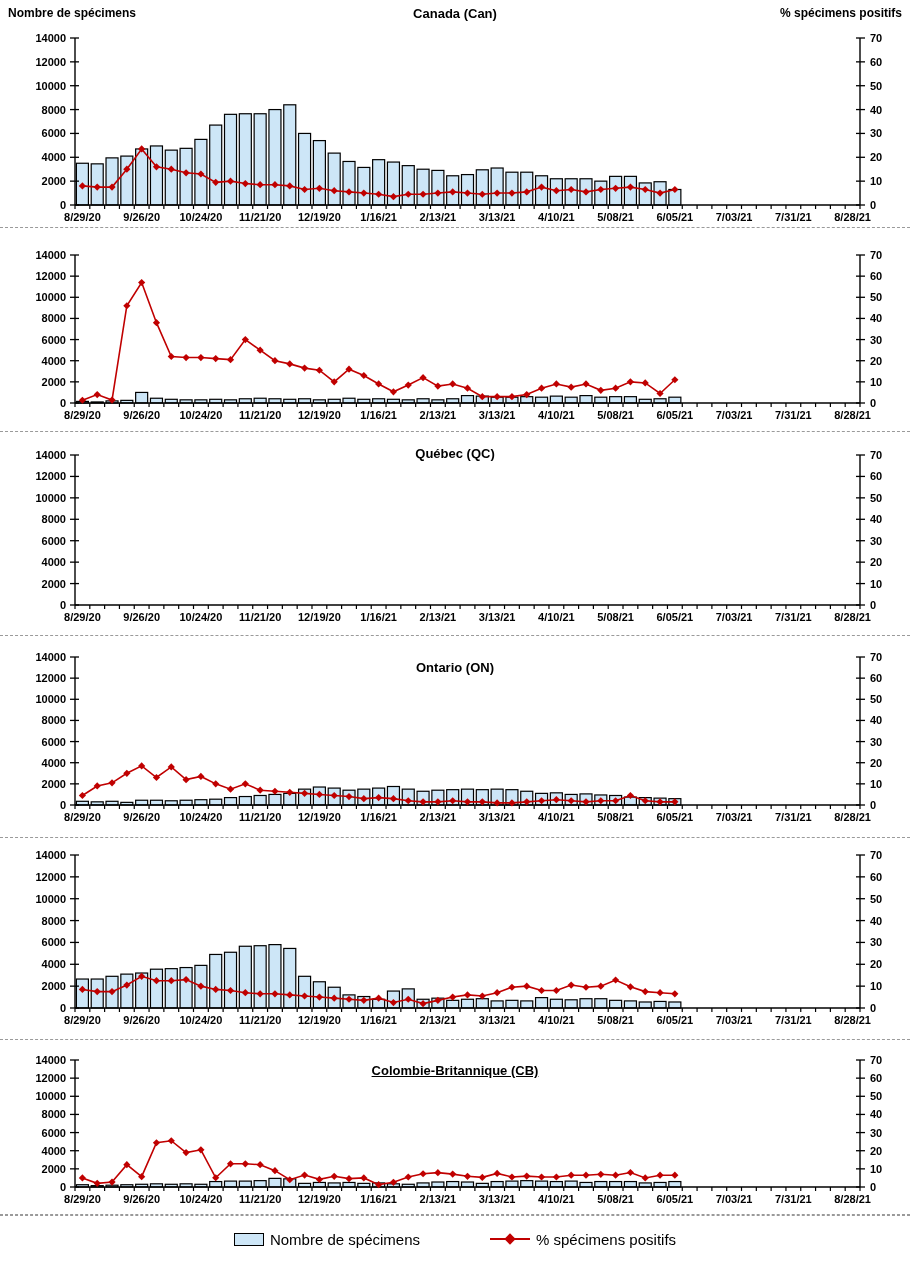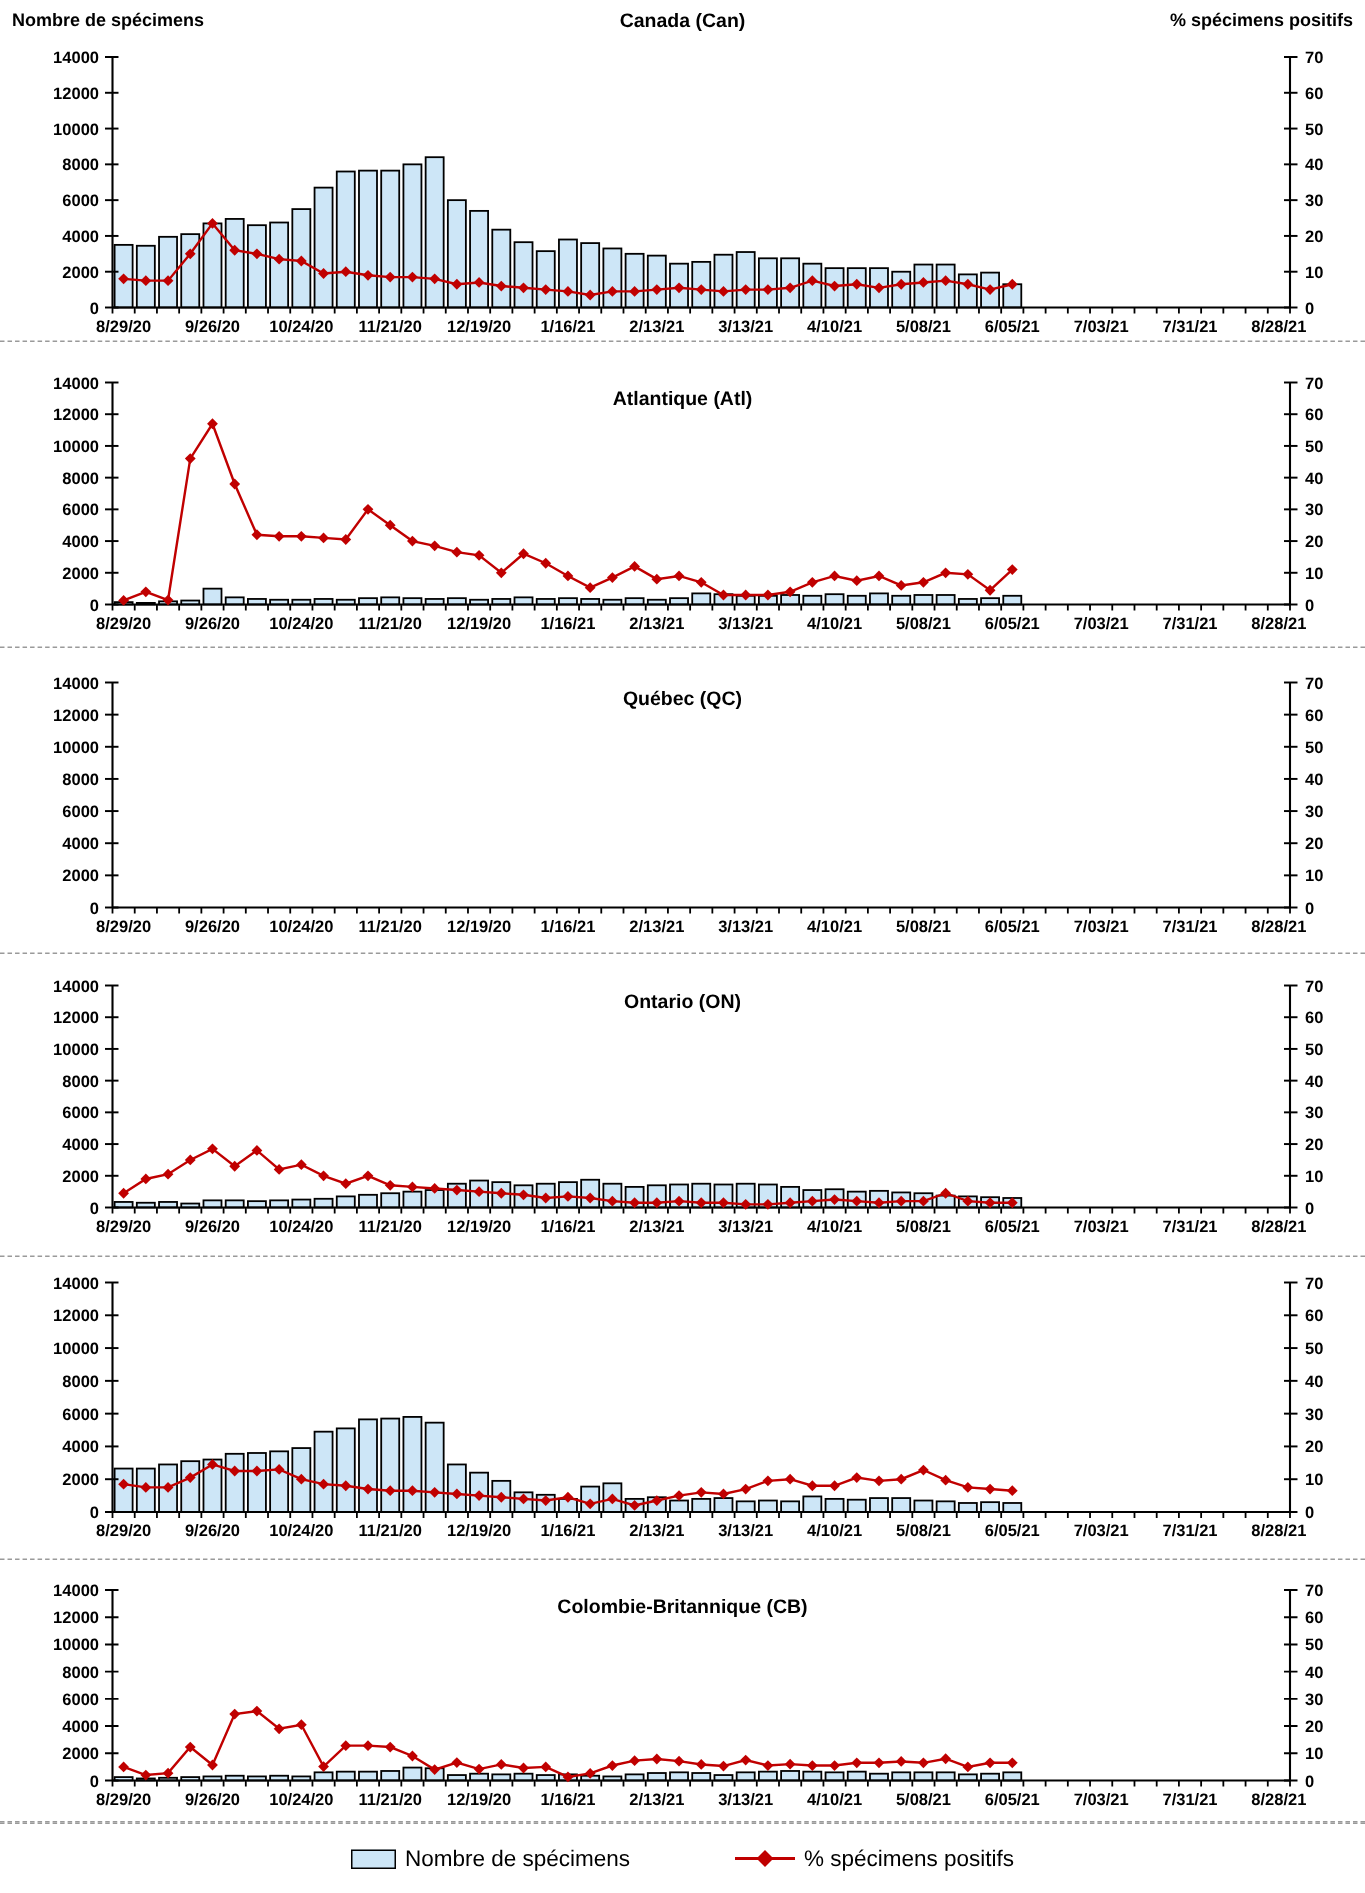--- a/index.html
+++ b/index.html
@@ -208,21 +208,20 @@
       <path d="M582.3905660377358 191.87857142857143 L585.9905660377358 188.27857142857144 L589.5905660377358 191.87857142857143 L585.9905660377358 195.47857142857143 Z" fill="#C00000"></path>
       <path d="M597.2018867924528 189.49285714285713 L600.8018867924528 185.89285714285714 L604.4018867924528 189.49285714285713 L600.8018867924528 193.09285714285713 Z" fill="#C00000"></path>
       <path d="M612.0132075471698 188.3 L615.6132075471698 184.70000000000002 L619.2132075471699 188.3 L615.6132075471698 191.9 Z" fill="#C00000"></path>
       <path d="M626.8245283018867 187.10714285714286 L630.4245283018868 183.50714285714287 L634.0245283018868 187.10714285714286 L630.4245283018868 190.70714285714286 Z" fill="#C00000"></path>
       <path d="M641.6358490566038 189.49285714285713 L645.2358490566038 185.89285714285714 L648.8358490566038 189.49285714285713 L645.2358490566038 193.09285714285713 Z" fill="#C00000"></path>
       <path d="M656.4471698113207 193.07142857142858 L660.0471698113207 189.4714285714286 L663.6471698113207 193.07142857142858 L660.0471698113207 196.67142857142858 Z" fill="#C00000"></path>
       <path d="M671.2584905660377 189.49285714285713 L674.8584905660377 185.89285714285714 L678.4584905660378 189.49285714285713 L674.8584905660377 193.09285714285713 Z" fill="#C00000"></path>
     </svg>
 </section>
 <section class="chart-block" style="height: 204px;">
-  <div class="chart-title" style="top: 30px;">Atlantique (Atl)</div>
   <svg width="910" height="204" viewBox="0 0 910 204">
       <rect x="76.40" y="173.41" width="12.01" height="1.59" fill="#CDE6F7" stroke="#000000" stroke-width="1.2"></rect>
       <rect x="91.21" y="173.94" width="12.01" height="1.06" fill="#CDE6F7" stroke="#000000" stroke-width="1.2"></rect>
       <rect x="106.02" y="172.89" width="12.01" height="2.11" fill="#CDE6F7" stroke="#000000" stroke-width="1.2"></rect>
       <rect x="120.83" y="172.36" width="12.01" height="2.64" fill="#CDE6F7" stroke="#000000" stroke-width="1.2"></rect>
       <rect x="135.65" y="164.43" width="12.01" height="10.57" fill="#CDE6F7" stroke="#000000" stroke-width="1.2"></rect>
       <rect x="150.46" y="170.24" width="12.01" height="4.76" fill="#CDE6F7" stroke="#000000" stroke-width="1.2"></rect>
       <rect x="165.27" y="171.30" width="12.01" height="3.70" fill="#CDE6F7" stroke="#000000" stroke-width="1.2"></rect>
       <rect x="180.08" y="171.83" width="12.01" height="3.17" fill="#CDE6F7" stroke="#000000" stroke-width="1.2"></rect>
       <rect x="194.89" y="171.83" width="12.01" height="3.17" fill="#CDE6F7" stroke="#000000" stroke-width="1.2"></rect>
@@ -399,21 +398,21 @@
       <path d="M582.3905660377358 155.9714285714286 L585.9905660377358 152.3714285714286 L589.5905660377358 155.9714285714286 L585.9905660377358 159.57142857142858 Z" fill="#C00000"></path>
       <path d="M597.2018867924528 162.31428571428572 L600.8018867924528 158.71428571428572 L604.4018867924528 162.31428571428572 L600.8018867924528 165.9142857142857 Z" fill="#C00000"></path>
       <path d="M612.0132075471698 160.2 L615.6132075471698 156.6 L619.2132075471699 160.2 L615.6132075471698 163.79999999999998 Z" fill="#C00000"></path>
       <path d="M626.8245283018867 153.85714285714286 L630.4245283018868 150.25714285714287 L634.0245283018868 153.85714285714286 L630.4245283018868 157.45714285714286 Z" fill="#C00000"></path>
       <path d="M641.6358490566038 154.9142857142857 L645.2358490566038 151.31428571428572 L648.8358490566038 154.9142857142857 L645.2358490566038 158.5142857142857 Z" fill="#C00000"></path>
       <path d="M656.4471698113207 165.4857142857143 L660.0471698113207 161.8857142857143 L663.6471698113207 165.4857142857143 L660.0471698113207 169.0857142857143 Z" fill="#C00000"></path>
       <path d="M671.2584905660377 151.74285714285713 L674.8584905660377 148.14285714285714 L678.4584905660378 151.74285714285713 L674.8584905660377 155.34285714285713 Z" fill="#C00000"></path>
     </svg>
 </section>
 <section class="chart-block" style="height: 204px;">
-  <div class="chart-title" style="top: 26px;">Québec (QC)</div>
+  <div class="chart-title" style="top: 14px;">Québec (QC)</div>
   <svg width="910" height="204" viewBox="0 0 910 204">
       <line x1="75" y1="23" x2="75" y2="173" stroke="#000000" stroke-width="1.4"></line>
       <line x1="860" y1="23" x2="860" y2="173" stroke="#000000" stroke-width="1.4"></line>
       <line x1="75" y1="173" x2="860" y2="173" stroke="#000000" stroke-width="1.4"></line>
       <line x1="70" y1="173" x2="79" y2="173" stroke="#000000" stroke-width="1.3"></line>
       <text x="66" y="177" text-anchor="end" font-size="11" font-weight="bold" fill="#000">0</text>
       <line x1="70" y1="151.57142857142858" x2="79" y2="151.57142857142858" stroke="#000000" stroke-width="1.3"></line>
       <text x="66" y="155.57142857142858" text-anchor="end" font-size="11" font-weight="bold" fill="#000">2000</text>
       <line x1="70" y1="130.14285714285714" x2="79" y2="130.14285714285714" stroke="#000000" stroke-width="1.3"></line>
       <text x="66" y="134.14285714285714" text-anchor="end" font-size="11" font-weight="bold" fill="#000">4000</text>
@@ -888,21 +887,21 @@
       <path d="M582.3905660377358 149.2357142857143 L585.9905660377358 145.6357142857143 L589.5905660377358 149.2357142857143 L585.9905660377358 152.8357142857143 Z" fill="#C00000"></path>
       <path d="M597.2018867924528 148.14285714285714 L600.8018867924528 144.54285714285714 L604.4018867924528 148.14285714285714 L600.8018867924528 151.74285714285713 Z" fill="#C00000"></path>
       <path d="M612.0132075471698 142.02285714285713 L615.6132075471698 138.42285714285714 L619.2132075471699 142.02285714285713 L615.6132075471698 145.62285714285713 Z" fill="#C00000"></path>
       <path d="M626.8245283018867 148.79857142857142 L630.4245283018868 145.19857142857143 L634.0245283018868 148.79857142857142 L630.4245283018868 152.39857142857142 Z" fill="#C00000"></path>
       <path d="M641.6358490566038 153.60714285714286 L645.2358490566038 150.00714285714287 L648.8358490566038 153.60714285714286 L645.2358490566038 157.20714285714286 Z" fill="#C00000"></path>
       <path d="M656.4471698113207 154.7 L660.0471698113207 151.1 L663.6471698113207 154.7 L660.0471698113207 158.29999999999998 Z" fill="#C00000"></path>
       <path d="M671.2584905660377 155.79285714285714 L674.8584905660377 152.19285714285715 L678.4584905660378 155.79285714285714 L674.8584905660377 159.39285714285714 Z" fill="#C00000"></path>
     </svg>
 </section>
 <section class="chart-block" style="height: 175px;">
-  <div class="chart-title" style="top: 23px;">Colombie-Britannique (CB)</div>
+  <div class="chart-title" style="top: 23px; text-decoration: underline;">Colombie-Britannique (CB)</div>
   <svg width="910" height="175" viewBox="0 0 910 175">
       <rect x="76.40" y="144.73" width="12.01" height="2.27" fill="#CDE6F7" stroke="#000000" stroke-width="1.2"></rect>
       <rect x="91.21" y="145.64" width="12.01" height="1.36" fill="#CDE6F7" stroke="#000000" stroke-width="1.2"></rect>
       <rect x="106.02" y="145.19" width="12.01" height="1.81" fill="#CDE6F7" stroke="#000000" stroke-width="1.2"></rect>
       <rect x="120.83" y="144.73" width="12.01" height="2.27" fill="#CDE6F7" stroke="#000000" stroke-width="1.2"></rect>
       <rect x="135.65" y="144.28" width="12.01" height="2.72" fill="#CDE6F7" stroke="#000000" stroke-width="1.2"></rect>
       <rect x="150.46" y="143.82" width="12.01" height="3.18" fill="#CDE6F7" stroke="#000000" stroke-width="1.2"></rect>
       <rect x="165.27" y="144.28" width="12.01" height="2.72" fill="#CDE6F7" stroke="#000000" stroke-width="1.2"></rect>
       <rect x="180.08" y="143.82" width="12.01" height="3.18" fill="#CDE6F7" stroke="#000000" stroke-width="1.2"></rect>
       <rect x="194.89" y="144.28" width="12.01" height="2.72" fill="#CDE6F7" stroke="#000000" stroke-width="1.2"></rect>

